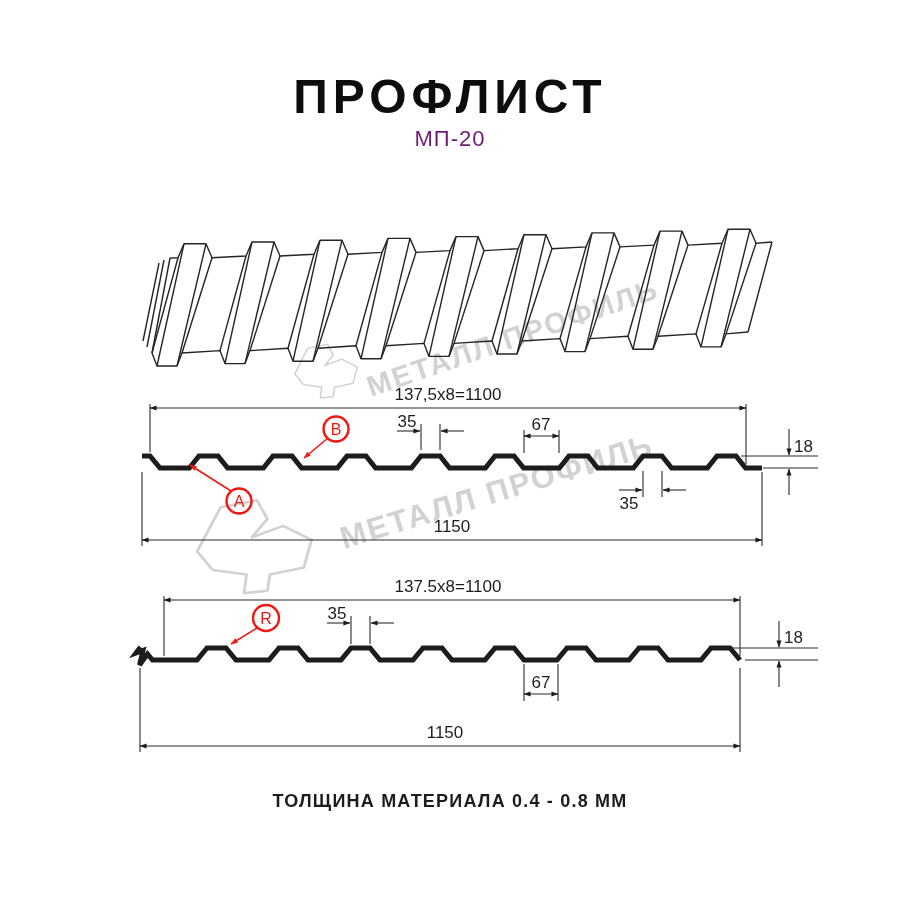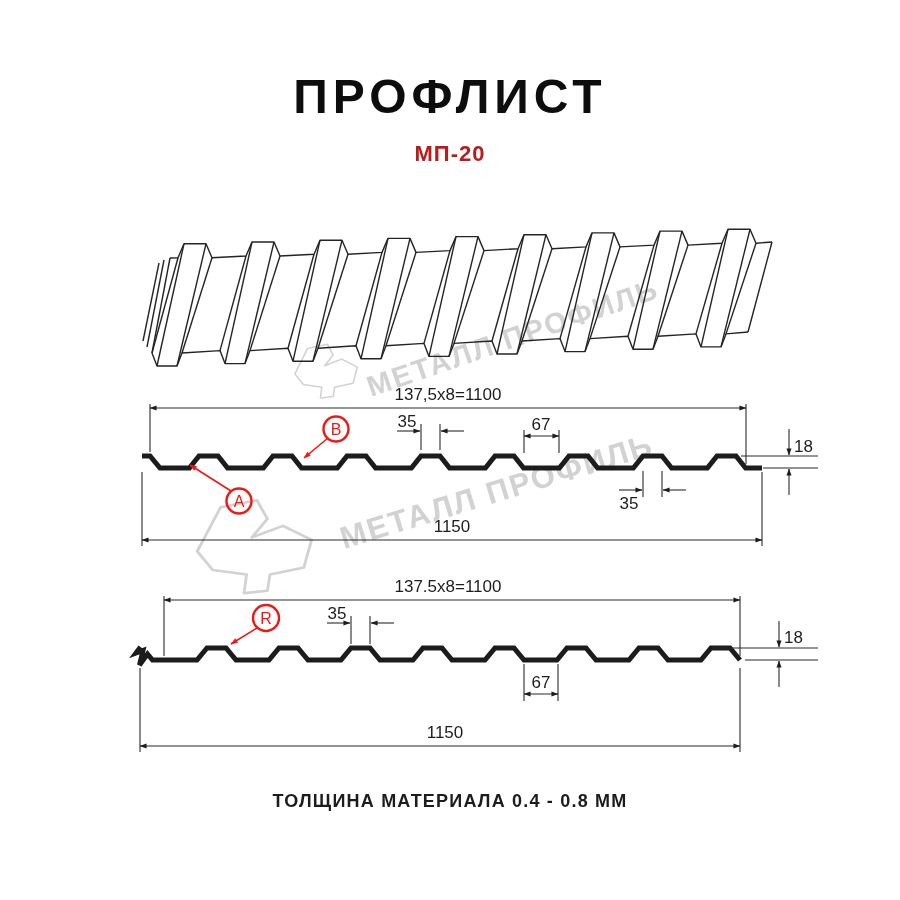--- a/index.html
+++ b/index.html
@@ -1,20 +1,20 @@
 <!DOCTYPE html>
 <html style="--line: #1c1c1c; --thin: #2a2a2a; --red: #f01814; --wm: #d2d2d2;"><head>
 <meta charset="utf-8">
 <style>
   html,body{margin:0;padding:0;background:#fff;}
   #page{position:relative;width:900px;height:892px;background:#fff;overflow:hidden;
         font-family:"Liberation Sans",sans-serif;}
   .center-text{position:absolute;left:0;width:900px;text-align:center;color:#0d0d0d;}
   #title{top:72px;font-size:48px;line-height:50px;font-weight:bold;letter-spacing:5px;}
-  #subtitle{top:141px;font-size:22px;line-height:26px;font-weight:700;letter-spacing:1px;color:#b91c1c;}
+  #subtitle{top:126px;font-size:22px;line-height:26px;font-weight:400;letter-spacing:1px;color:#701a75;}
   #footer{top:788px;font-size:18px;line-height:26px;font-weight:600;letter-spacing:1.2px;color:#1c1c1c;}
   svg{position:absolute;left:0;top:0;}
   .thick{stroke:var(--line);stroke-width:5;fill:none;stroke-linejoin:miter;}
   .thin{stroke:var(--thin);stroke-width:1.1;fill:none;}
   .sheet{stroke:#242424;stroke-width:1.4;fill:none;stroke-linejoin:round;}
   .dimtext{font-size:17px;fill:#1d1d1d;}
   .redline{stroke:var(--red);stroke-width:1.6;fill:none;}
   .redcirc{stroke:var(--red);stroke-width:2.4;fill:none;}
   .redtext{font-size:16px;fill:var(--red);}
   .wmtext{fill:var(--wm);font-weight:bold;letter-spacing:2px;}

